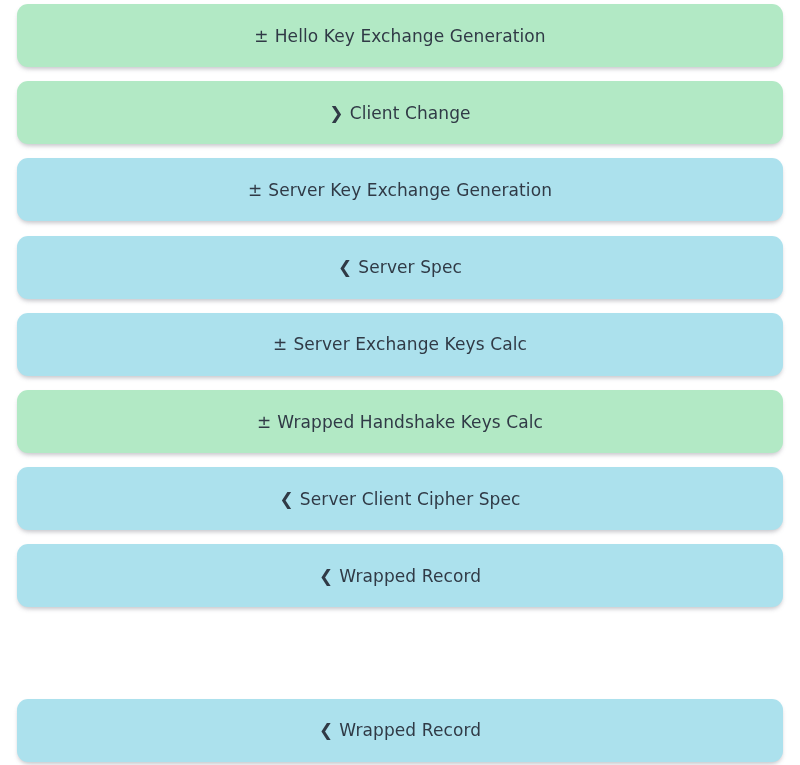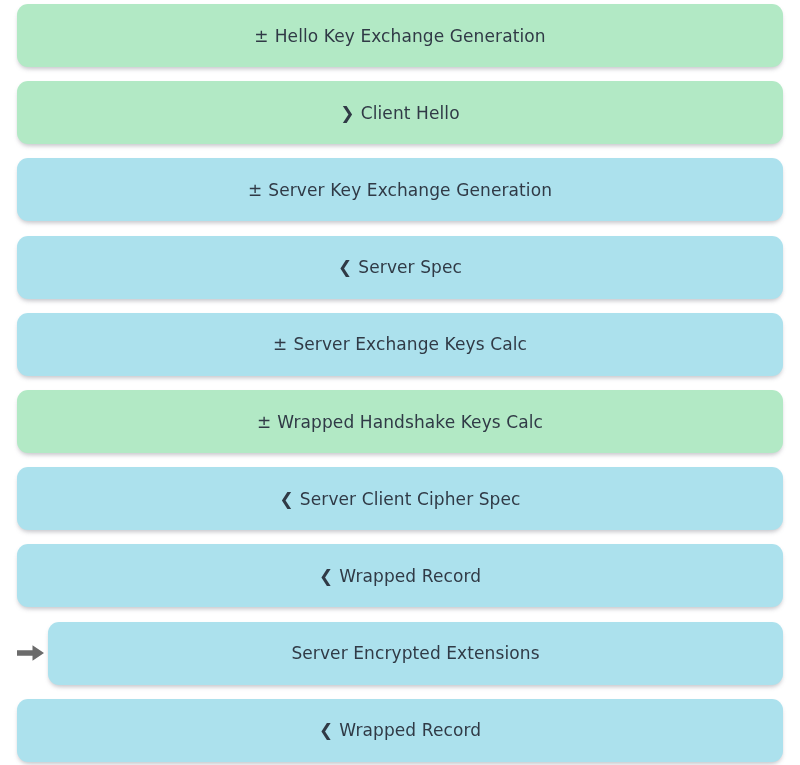--- a/index.html
+++ b/index.html
@@ -102,21 +102,21 @@
         <span class="msg-label">
           <span class="dir-glyph">±</span>
           <span>Hello Key Exchange Generation</span>
         </span>
       </div>
     </div>
     <div class="row-wrap" style="top: 81.2px;">
       <div class="msg-row full client">
         <span class="msg-label">
           <span class="dir-glyph">❯</span>
-          <span>Client Hello</span>
+          <span>Client Change</span>
         </span>
       </div>
     </div>
     <div class="row-wrap" style="top: 158.4px;">
       <div class="msg-row full server">
         <span class="msg-label">
           <span class="dir-glyph">±</span>
           <span>Server Key Exchange Generation</span>
         </span>
       </div>
@@ -154,32 +154,20 @@
       </div>
     </div>
     <div class="row-wrap" style="top: 544.4px;">
       <div class="msg-row full server">
         <span class="msg-label">
           <span class="dir-glyph">❮</span>
           <span>Wrapped Record</span>
         </span>
       </div>
     </div>
-    <div class="row-wrap" style="top: 621.6px;">
-      <span class="pointer-icon">
-        <svg width="28" height="18" viewBox="0 0 28 18" aria-hidden="true">
-          <path d="M0 6.2 H15.5 V1.2 L27 9 L15.5 16.8 V11.8 H0 Z" fill="currentColor"></path>
-        </svg>
-      </span>
-      <div class="msg-row indented server">
-        <span class="msg-label">
-          <span>Server Encrypted Extensions</span>
-        </span>
-      </div>
-    </div>
     <div class="row-wrap" style="top: 698.8px;">
       <div class="msg-row full server">
         <span class="msg-label">
           <span class="dir-glyph">❮</span>
           <span>Wrapped Record</span>
         </span>
       </div>
     </div>
   </div>
 

